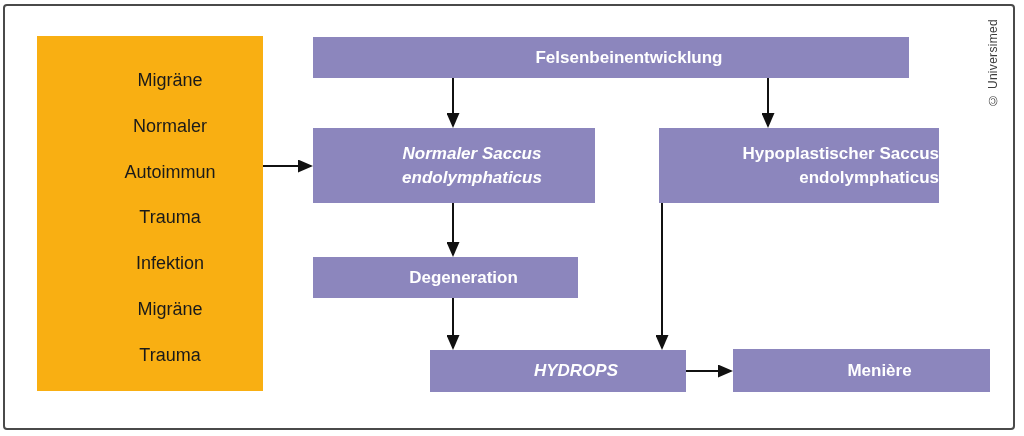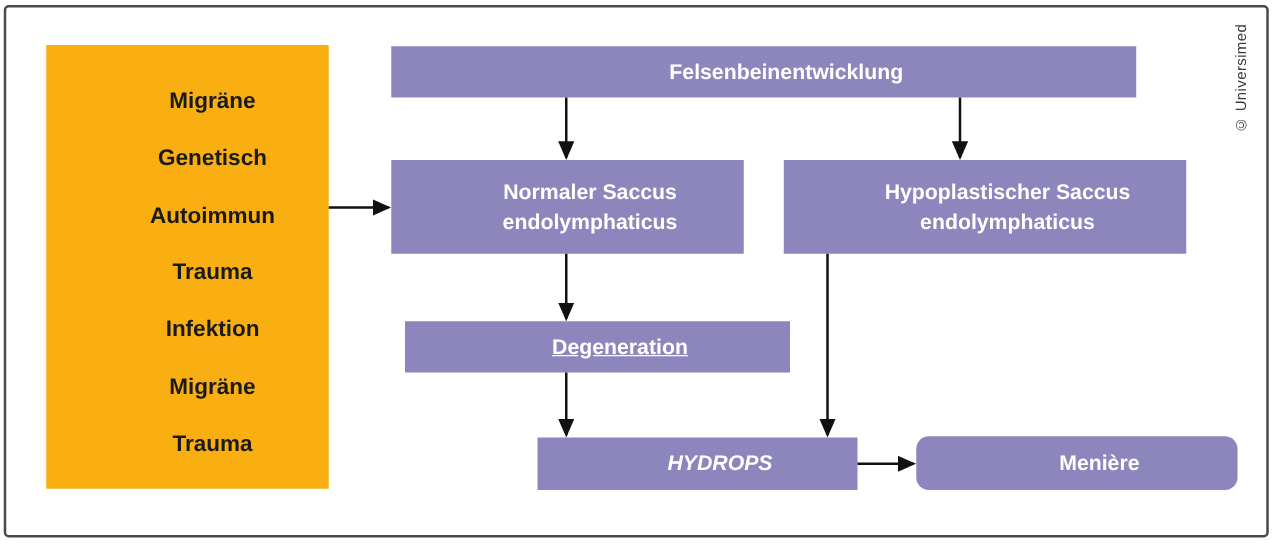--- a/index.html
+++ b/index.html
@@ -27,46 +27,46 @@
     display: flex;
     flex-direction: column;
     justify-content: space-between;
     align-items: center;
     padding: 34px 0 26px 0;
     box-sizing: border-box;
   }
   .cause-item {
     color: var(--causes-text, #1a1a1a);
     font-size: 18px;
-    font-weight: bold;
+    font-weight: normal;
     line-height: 20px;
     white-space: nowrap;
     margin-left: 40px;
   }
   .pbox {
     position: absolute;
     background: var(--node-bg, #8C86BD);
     color: var(--node-text, #ffffff);
     font-size: 17px;
     font-weight: bold;
     display: flex;
     flex-direction: column;
     justify-content: center;
     align-items: center;
     text-align: center;
     line-height: 24px;
     box-sizing: border-box;
     padding-left: 36px;
   }
   #node-felsenbein   { left: 313px; top: 37px;  width: 596px; height: 41px; }
-  #node-normaler     { left: 313px; top: 128px; width: 282px; height: 75px; }
-  #node-hypo         { left: 627px; top: 128px; width: 322px; height: 75px; }
-  #node-degeneration { left: 324px; top: 257px; width: 308px; height: 41px; text-decoration: underline; }
+  #node-normaler     { left: 313px; top: 128px; width: 282px; height: 75px; font-style: italic; }
+  #node-hypo         { left: 659px; top: 128px; width: 280px; height: 75px; align-items: flex-end; }
+  #node-degeneration { left: 313px; top: 257px; width: 265px; height: 41px; }
   #node-hydrops      { left: 430px; top: 350px; width: 256px; height: 42px; font-style: italic; }
-  #node-meniere      { left: 733px; top: 349px; width: 257px; height: 43px; border-radius: 10px; }
+  #node-meniere      { left: 733px; top: 349px; width: 257px; height: 43px; }
   #arrow-layer {
     position: absolute;
     left: 0; top: 0;
     width: 1024px; height: 436px;
     pointer-events: none;
   }
   #arrow-layer line { stroke: var(--arrow, #111111); stroke-width: 2; }
   #arrow-layer .head { fill: var(--arrow, #111111); }
   .credit {
     position: absolute;
@@ -82,21 +82,21 @@
 </style>
 </head>
 <body>
 
 <div id="canvas">
 
   <div class="frame"></div>
 
   <div class="causes-box">
     <span class="cause-item">Migräne</span>
-    <span class="cause-item">Genetisch</span>
+    <span class="cause-item">Normaler</span>
     <span class="cause-item">Autoimmun</span>
     <span class="cause-item">Trauma</span>
     <span class="cause-item">Infektion</span>
     <span class="cause-item">Migräne</span>
     <span class="cause-item">Trauma</span>
   </div>
 
   <div class="pbox" id="node-felsenbein">
     <span>Felsenbeinentwicklung</span>
   </div>

